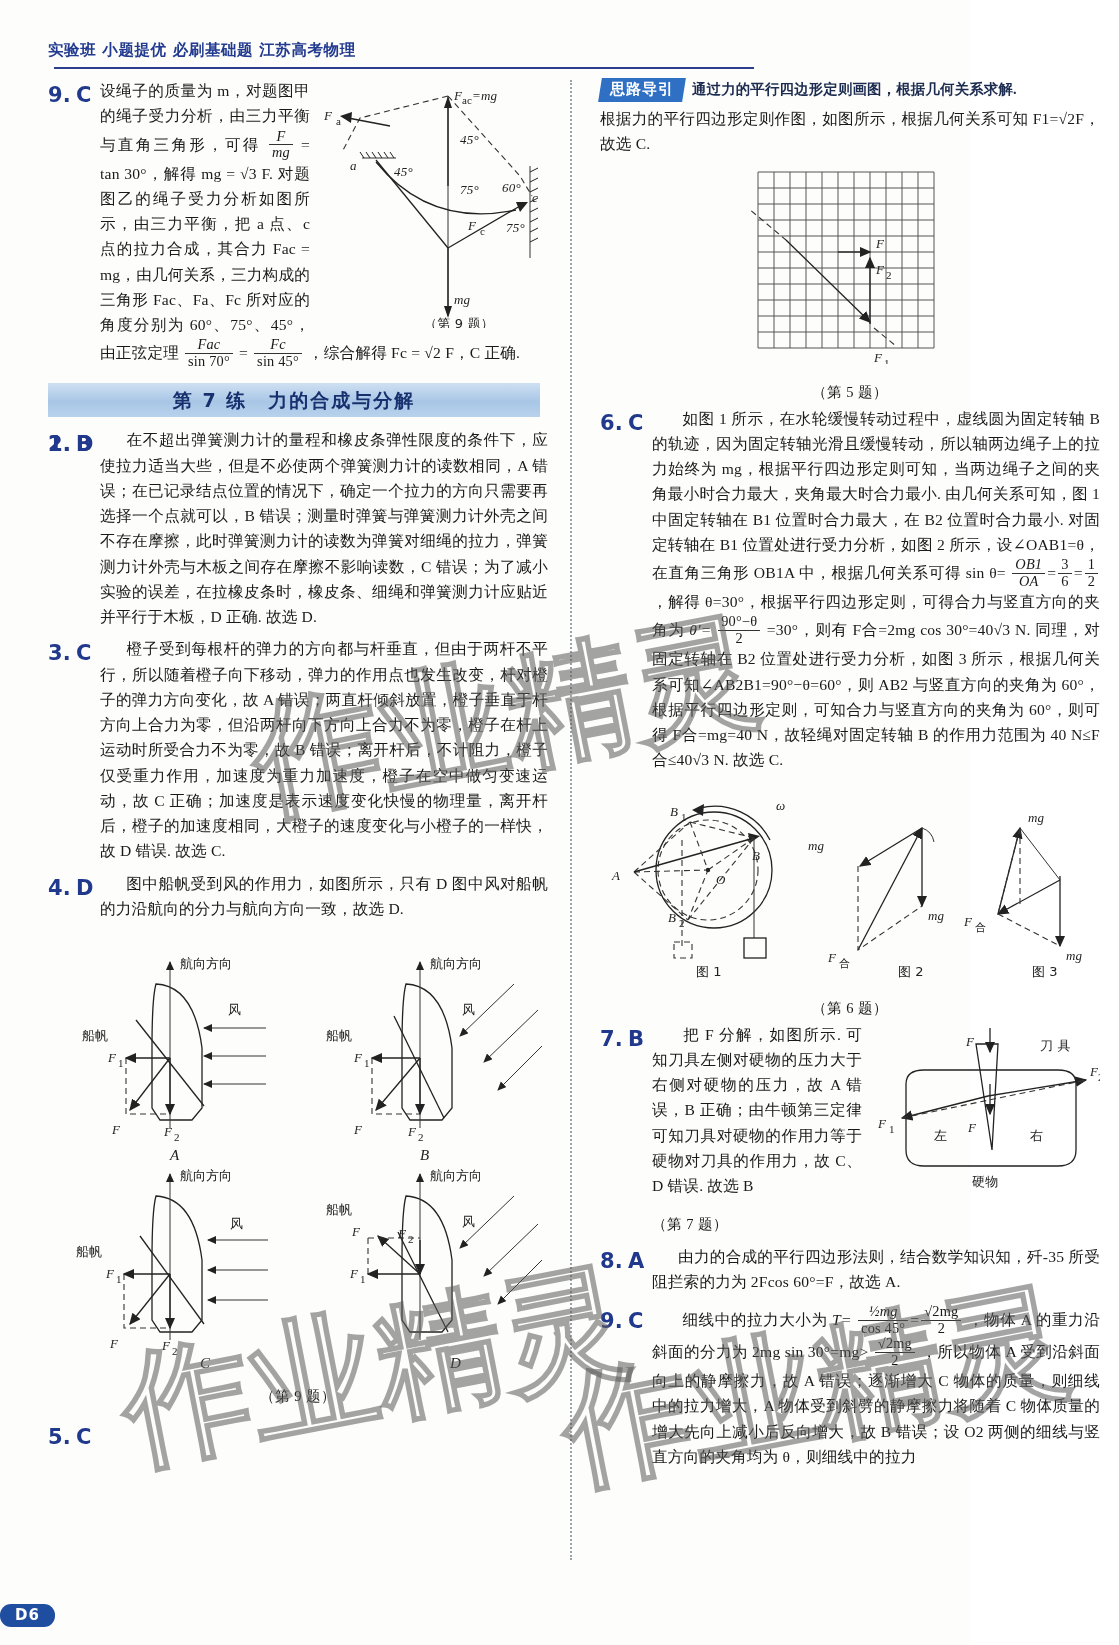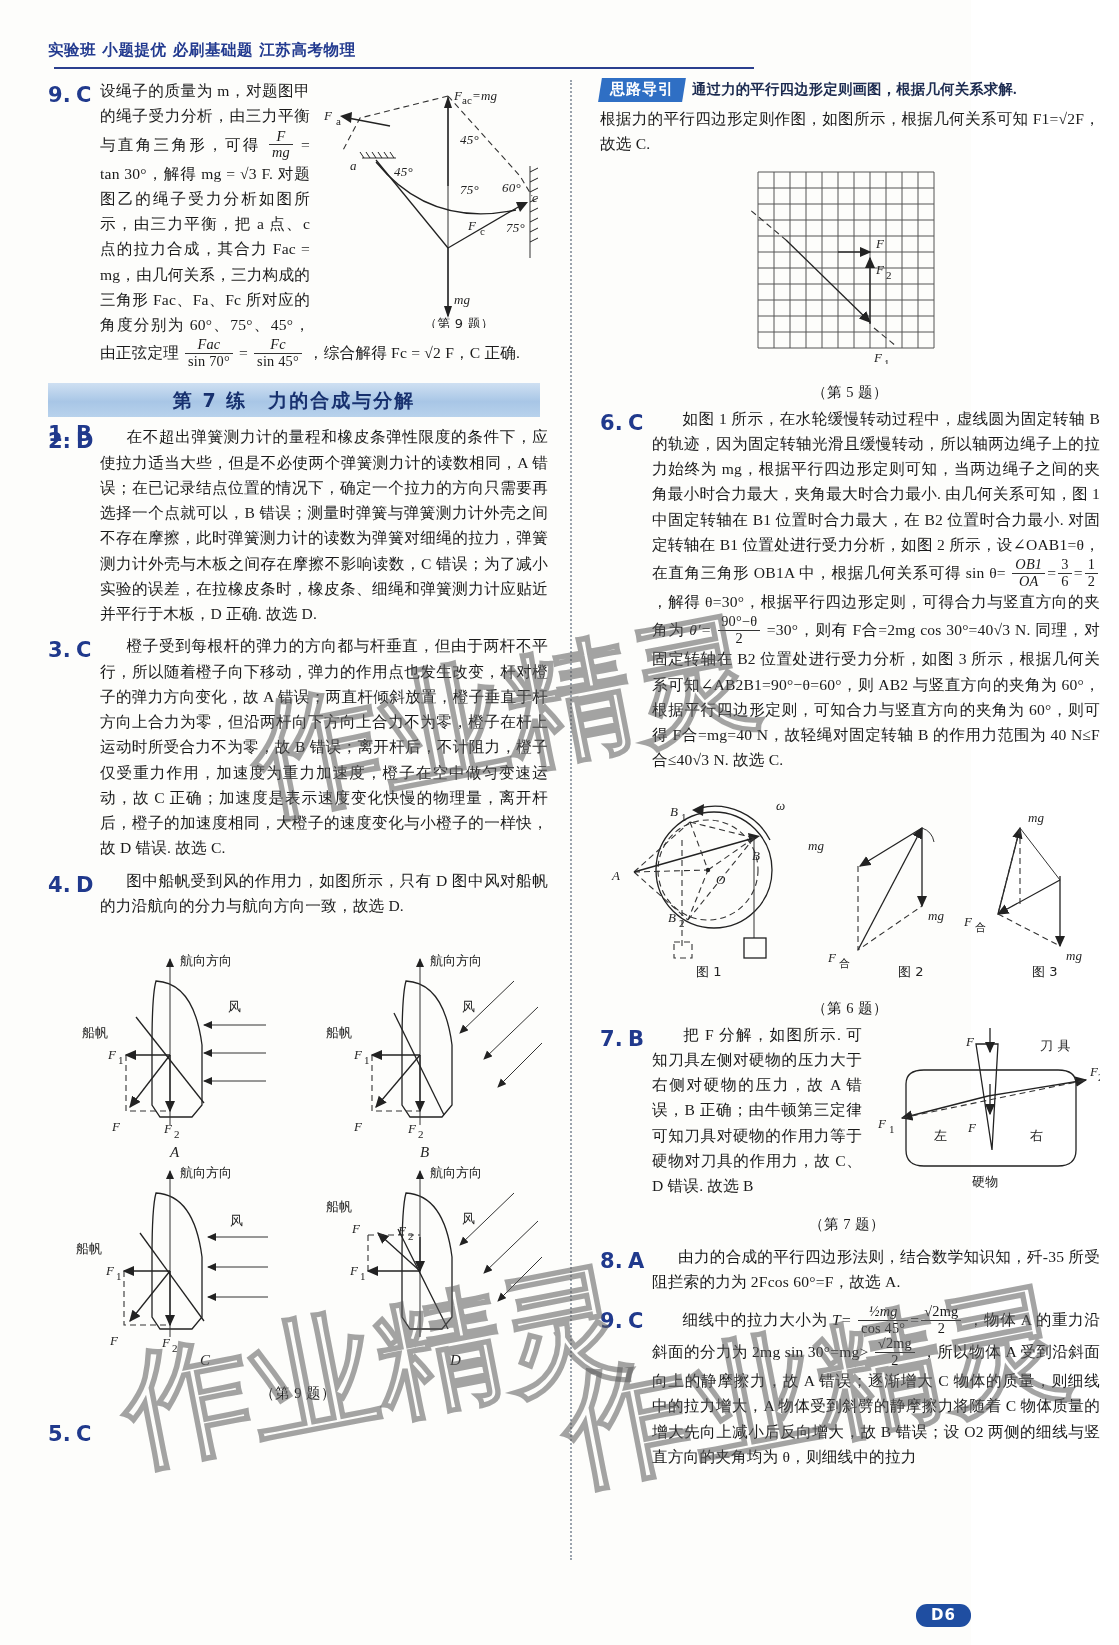--- a/index.html
+++ b/index.html
@@ -101,21 +101,21 @@
     text-align: center;
     font-size: 0.92em;
     line-height: 1.08;
     margin: 0 2px;
   }
   .frac .n { display: block; padding: 0 3px; }
   .frac .d { display: block; border-top: 1px solid #333; padding: 0 3px; }
 
   
   .banner {
-    margin: 14px 0 0 0;
+    margin: 14px 0 10px 0;
     background: linear-gradient(to bottom,#cfe0f2 0%, #a8c6e6 55%, #b8d2ec 100%);
     height: 34px;
     line-height: 34px;
     text-align: center;
     font-family: "DejaVu Sans", sans-serif;
     font-weight: bold;
     font-size: 19px;
     color: #17306e;
     letter-spacing: 2px;
     width: 492px;
@@ -171,21 +171,21 @@
   }
   .wm1 { left: 250px; top: 630px; font-size: 128px; transform: rotate(-11deg); }
   .wm2 { left: 120px; top: 1280px; font-size: 128px; transform: rotate(-11deg); }
   .wm3 { left: 560px; top: 1300px; font-size: 128px; transform: rotate(-11deg); }
 
   
   .footer {
     position: absolute;
     left: 0; right: 0;
     bottom: 18px;
-    text-align: right;
+    text-align: left;
   }
   .pagebadge {
     display: inline-block;
     background: #1f4ea1;
     color: #fff;
     font-family: "DejaVu Sans", sans-serif;
     font-weight: bold;
     font-size: 15px;
     border-radius: 11px;
     padding: 2px 15px 3px 15px;
@@ -588,21 +588,21 @@
 
           <line x1="116" y1="74" x2="214" y2="58" class="stroke" marker-end="url(#ah4)"></line>
           <text x="218" y="54" class="glabel">F</text>
             <text x="226" y="59" class="gsmall">2</text>
           <path d="M30 96 L 214 58" class="dash"></path>
           <text x="62" y="118" class="glabel-cn">左</text>
           <text x="158" y="118" class="glabel-cn">右</text>
         </svg>
         <span class="lead"></span>
         <span>把 F 分解，如图所示. 可知刀具左侧对硬物的压力大于右侧对硬物的压力，故 A 错误，B 正确；由牛顿第三定律可知刀具对硬物的作用力等于硬物对刀具的作用力，故 C、D 错误. 故选 B</span>
-        <span class="figcap" style="display:block;text-align:center;padding-right:58px;">（第 7 题）</span>
+        <span class="figcap" style="display:block;text-align:left;padding-right:58px;">（第 7 题）</span>
       </span>
     </div>
     <div class="clear"></div>
 
     <div class="item">
       <span class="num"><span class="q">8.</span><span class="ans">A</span></span>
       <span class="body"><span class="lead"></span><span>由力的合成的平行四边形法则，结合数学知识知，歼-35 所受阻拦索的力为 2Fcos 60°=F，故选 A.</span></span>
     </div>
 
     <div class="item" style="margin-top:10px;">

